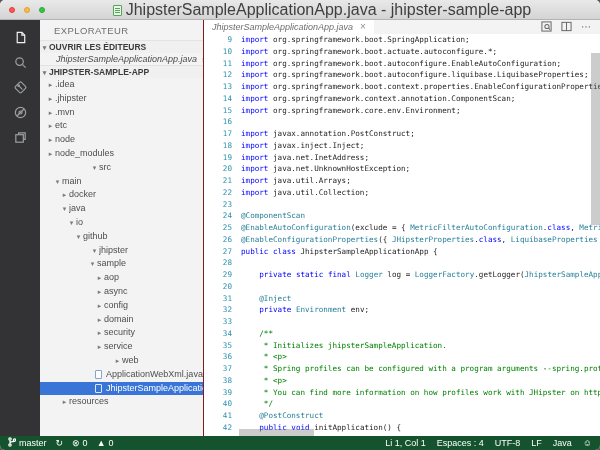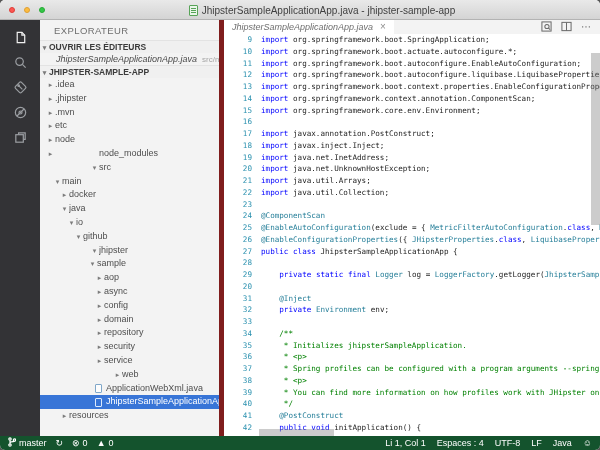--- a/index.html
+++ b/index.html
@@ -12,39 +12,39 @@
   .titlebar { position:relative; height:20px;
     background:linear-gradient(#e9e9e9,#d4d4d4);
     border-bottom:1px solid #b3b3b3; }
   .traffic { position:absolute; top:7px; left:9px; display:flex; gap:9px; }
   .traffic span { width:6px; height:6px; border-radius:50%; display:block; }
   .tl-close { background:#fc5753; border:0.5px solid #df3e38; }
   .tl-min   { background:#fdbc40; border:0.5px solid #de9f34; }
   .tl-zoom  { background:#33c748; border:0.5px solid #27aa35; }
   .title-center { position:absolute; left:0; right:0; top:0; height:20px;
     display:flex; align-items:center; justify-content:center; gap:4px;
-    font-size:10px; color:#3f3f3f;padding-left:44px; }
+    font-size:16px; color:#3f3f3f;padding-left:44px; }
   .doc-ico { width:9px; height:11px; background:#eaf6ea; border:1px solid #57a357;
     border-radius:1px; position:relative; display:inline-block; }
   .doc-ico:after { content:""; position:absolute; left:1px; top:2px; right:1px;
     height:1px; background:#57a357; box-shadow:0 2px 0 #57a357,0 4px 0 #57a357; }
 
   
   .main { display:flex; height:416px; }
 
   
   .activitybar { width:40px; background:#333336; display:flex; flex-direction:column;
     align-items:center; padding-top:5px; flex:none; }
   .ab-item { width:40px; height:25px; display:flex; align-items:center; justify-content:center; }
   .ab-item svg { stroke:#9a9da1; fill:none; stroke-width:1.3; }
   .ab-item.active svg { stroke:#f0f0f0; }
 
   
-  .sidebar { width:184px; background:#f3f3f3; flex:none; overflow:hidden;
-    border-right:5px solid #7f1d1d; font-size:9px; color:#4e4e4e; }
+  .sidebar { width:164px; background:#f3f3f3; flex:none; overflow:hidden;
+    border-right:1px solid #7f1d1d; font-size:9px; color:#4e4e4e; }
   .pane-title { height:20px; line-height:21px; padding-left:14px; font-size:9.5px;
     color:#6f6f6f; letter-spacing:0.4px; }
   .section-header { height:13px; line-height:13px; font-size:8.5px; font-weight:bold;
     color:#3c3c3c; background:#f0f0f0; border-top:1px solid #e3e3e3;
     display:flex; align-items:center; }
   .section-header .twisty { width:9px; text-align:center; font-size:7px; color:#7a7a7a; }
   .oe-item { height:12px; line-height:12px; padding-left:16px; white-space:nowrap;
     overflow:hidden; }
   .oe-name { font-style:italic; color:#4a4a4a; font-size:9px; }
   .oe-path { color:#a6a6a6; font-size:8px; margin-left:5px; }
@@ -177,21 +177,21 @@
             <span class="tree-label">.mvn</span>
           </div>
           <div class="tree-row" style="padding-left: 6px;">
             <span class="twisty">▸</span>
             <span class="tree-label">etc</span>
           </div>
           <div class="tree-row" style="padding-left: 6px;">
             <span class="twisty">▸</span>
             <span class="tree-label">node</span>
           </div>
-          <div class="tree-row" style="padding-left: 6px; gap: 44px;">
+          <div class="tree-row" style="padding-left: 6px;">
             <span class="twisty">▸</span>
             <span class="tree-label">node_modules</span>
           </div>
           <div class="tree-row" style="padding-left: 6px; margin-left: 44px;">
             <span class="twisty">▾</span>
             <span class="tree-label">src</span>
           </div>
           <div class="tree-row" style="padding-left: 13px;">
             <span class="twisty">▾</span>
             <span class="tree-label">main</span>
@@ -228,24 +228,20 @@
             <span class="twisty">▸</span>
             <span class="tree-label">async</span>
           </div>
           <div class="tree-row" style="padding-left: 55px;">
             <span class="twisty">▸</span>
             <span class="tree-label">config</span>
           </div>
           <div class="tree-row" style="padding-left: 55px;">
             <span class="twisty">▸</span>
             <span class="tree-label">domain</span>
-          </div>
-          <div class="tree-row" style="padding-left: 55px;">
-            <span class="twisty">▸</span>
-            <span class="tree-label">repository</span>
           </div>
           <div class="tree-row" style="padding-left: 55px;">
             <span class="twisty">▸</span>
             <span class="tree-label">security</span>
           </div>
           <div class="tree-row" style="padding-left: 55px;">
             <span class="twisty">▸</span>
             <span class="tree-label">service</span>
           </div>
           <div class="tree-row" style="padding-left: 73px;">

